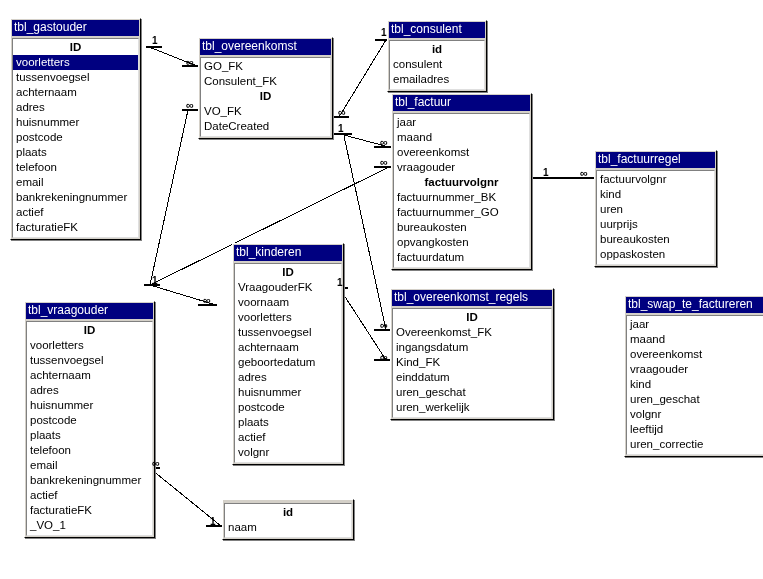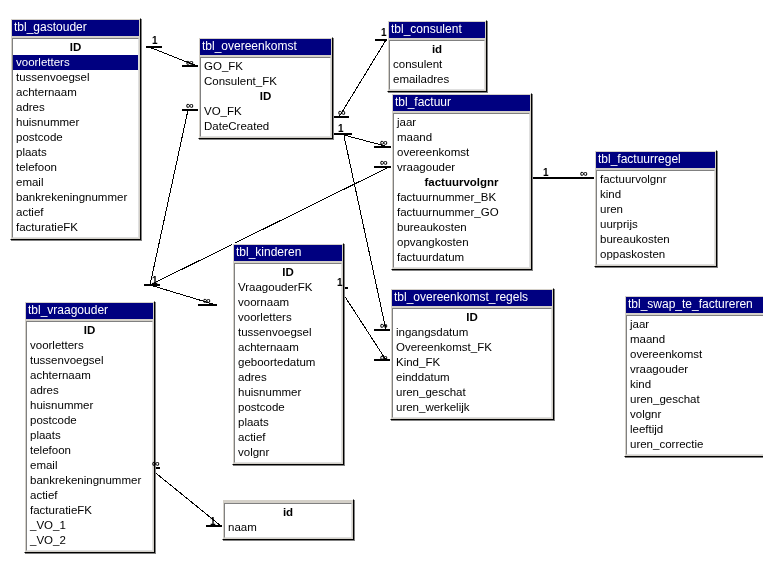--- a/index.html
+++ b/index.html
@@ -192,21 +192,20 @@
           <div class="fld">adres</div>
           <div class="fld">huisnummer</div>
           <div class="fld">postcode</div>
           <div class="fld">plaats</div>
           <div class="fld">telefoon</div>
           <div class="fld">email</div>
           <div class="fld">bankrekeningnummer</div>
           <div class="fld">actief</div>
           <div class="fld">facturatieFK</div>
           <div class="fld">_VO_1</div>
-          <div class="fld">_VO_2</div>
         </div>
       </div>
       <div class="tbl" style="left: 217px; top: 243px; width: 112px; margin-left: 15px;">
         <div class="hdr">tbl_kinderen</div>
         <div class="body">
           <div class="fld pk">ID</div>
           <div class="fld">VraagouderFK</div>
           <div class="fld">voornaam</div>
           <div class="fld">voorletters</div>
           <div class="fld">tussenvoegsel</div>
@@ -217,22 +216,22 @@
           <div class="fld">postcode</div>
           <div class="fld">plaats</div>
           <div class="fld">actief</div>
           <div class="fld">volgnr</div>
         </div>
       </div>
       <div class="tbl" style="left: 390px; top: 288px; width: 164px;">
         <div class="hdr">tbl_overeenkomst_regels</div>
         <div class="body">
           <div class="fld pk">ID</div>
+          <div class="fld">Overeenkomst_FK</div>
           <div class="fld">ingangsdatum</div>
-          <div class="fld">Overeenkomst_FK</div>
           <div class="fld">Kind_FK</div>
           <div class="fld">einddatum</div>
           <div class="fld">uren_geschat</div>
           <div class="fld">uren_werkelijk</div>
         </div>
       </div>
       <div class="tbl" style="left: 624px; top: 295px; width: 158px;">
         <div class="hdr">tbl_swap_te_factureren</div>
         <div class="body">
           <div class="fld">jaar</div>

